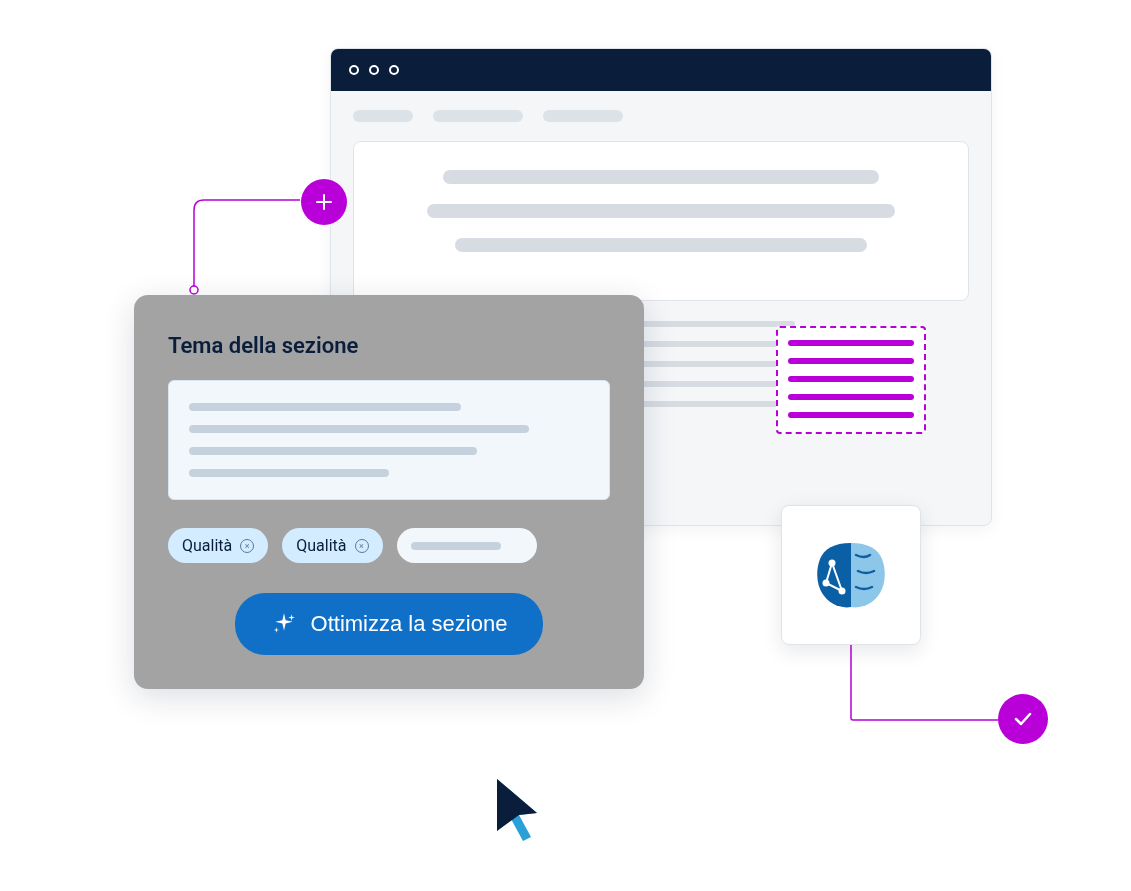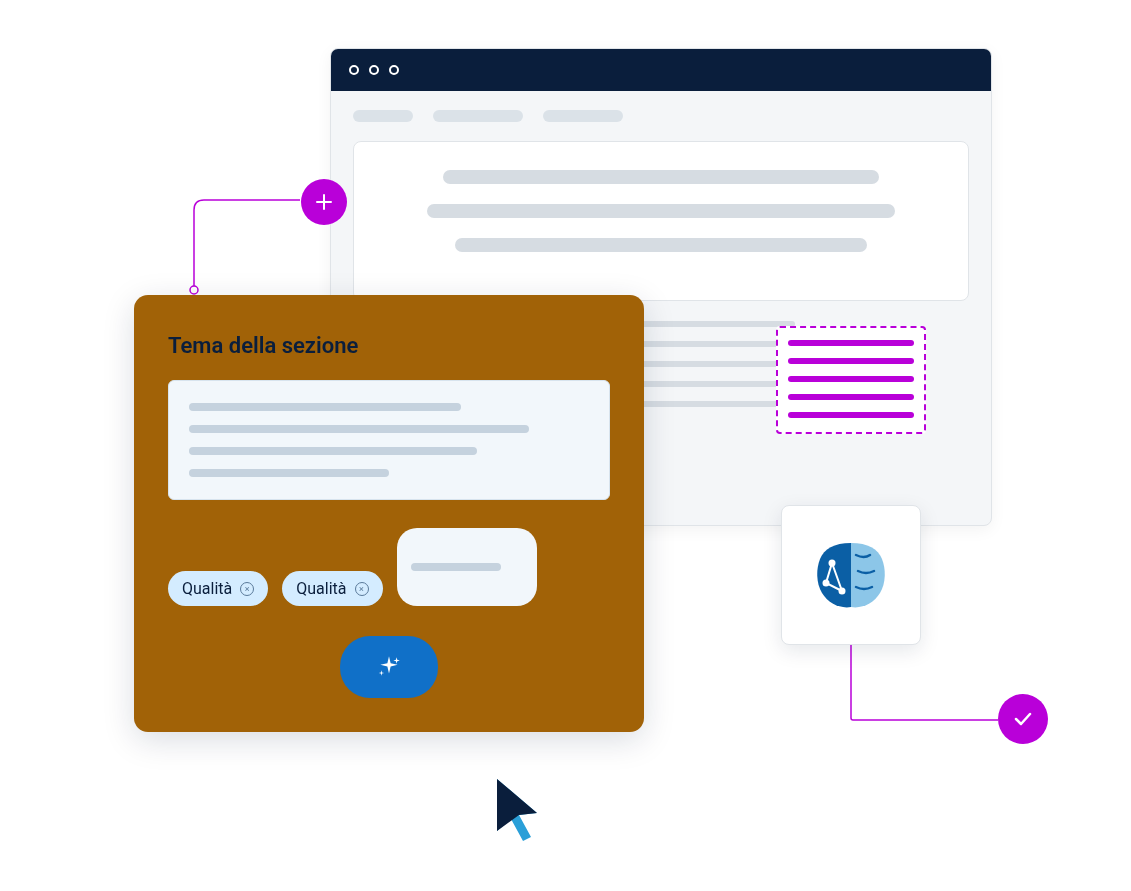--- a/index.html
+++ b/index.html
@@ -98,21 +98,21 @@
   .highlight-line {
     height: 6px;
     background: #b900d9;
     border-radius: 3px;
   }
   .popup-card {
     position: absolute;
     top: 295px;
     left: 134px;
     width: 510px;
-    background: #a16207;
+    background: #a3a3a3;
     border-radius: 14px;
     box-shadow: 0 8px 32px rgba(10,30,60,0.15);
     padding: 38px 34px 34px 34px;
   }
   .popup-title {
     font-size: 22px;
     font-weight: 600;
     color: #0a1e3c;
     margin-bottom: 22px;
   }
@@ -144,21 +144,20 @@
   }
   .chip {
     background: #d4ecff;
     color: #0a1e3c;
     padding: 8px 14px;
     border-radius: 20px;
     font-size: 16px;
     display: flex;
     align-items: center;
     gap: 8px;
-    margin-top: 43px;
   }
   .chip-close {
     width: 14px;
     height: 14px;
     border: 1px solid #5a7a9a;
     border-radius: 50%;
     display: flex;
     align-items: center;
     justify-content: center;
     font-size: 9px;
@@ -336,20 +335,21 @@
     <div class="chip-placeholder">
       <div class="chip-placeholder-line"></div>
     </div>
   </div>
   <button class="optimize-button">
     <svg class="sparkle-icon" viewBox="0 0 24 24">
       <path d="M12 2 L13.5 8.5 L20 10 L13.5 11.5 L12 18 L10.5 11.5 L4 10 L10.5 8.5 Z" fill="#fff"></path>
       <path d="M19 3 L19.6 5.4 L22 6 L19.6 6.6 L19 9 L18.4 6.6 L16 6 L18.4 5.4 Z" fill="#fff"></path>
       <path d="M5 15 L5.5 17 L7.5 17.5 L5.5 18 L5 20 L4.5 18 L2.5 17.5 L4.5 17 Z" fill="#fff"></path>
     </svg>
+    <span>Ottimizza la sezione</span>
   </button>
 </div>
 
 <div class="brain-card">
   <svg width="90" height="80" viewBox="0 0 90 80">
 
     <path d="M45 8 C28 8 18 14 14 24 C10 34 10 48 16 58 C22 68 34 74 45 72 Z" fill="#0b5fa5"></path>
 
     <path d="M45 8 C62 8 72 14 76 24 C80 34 80 48 74 58 C68 68 56 74 45 72 Z" fill="#8cc6e8"></path>
 

